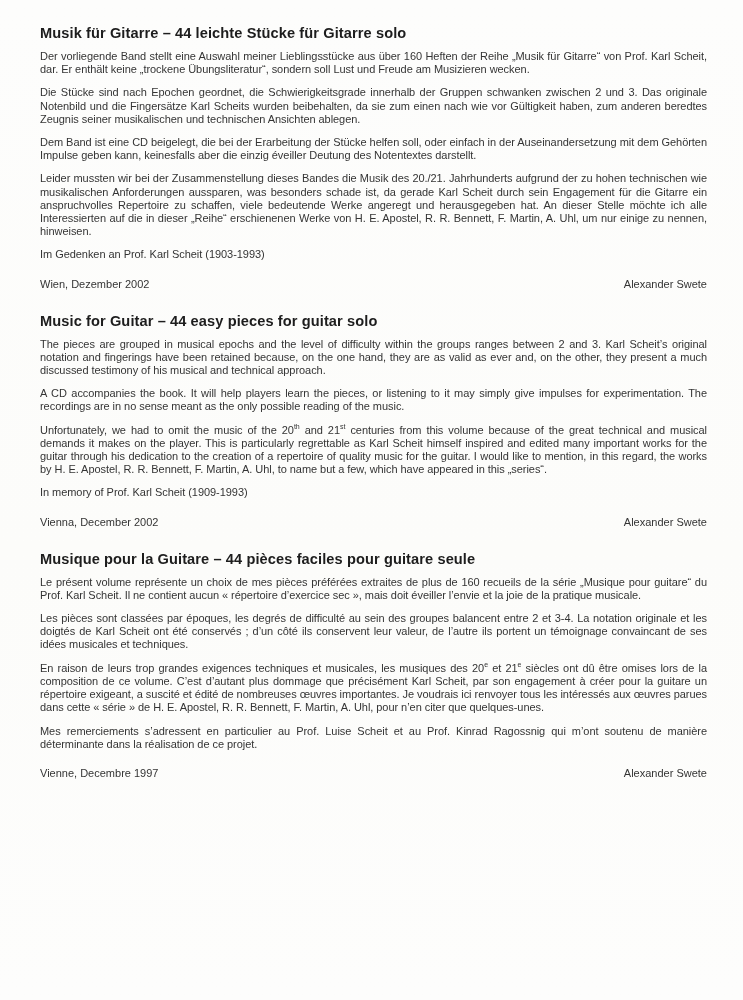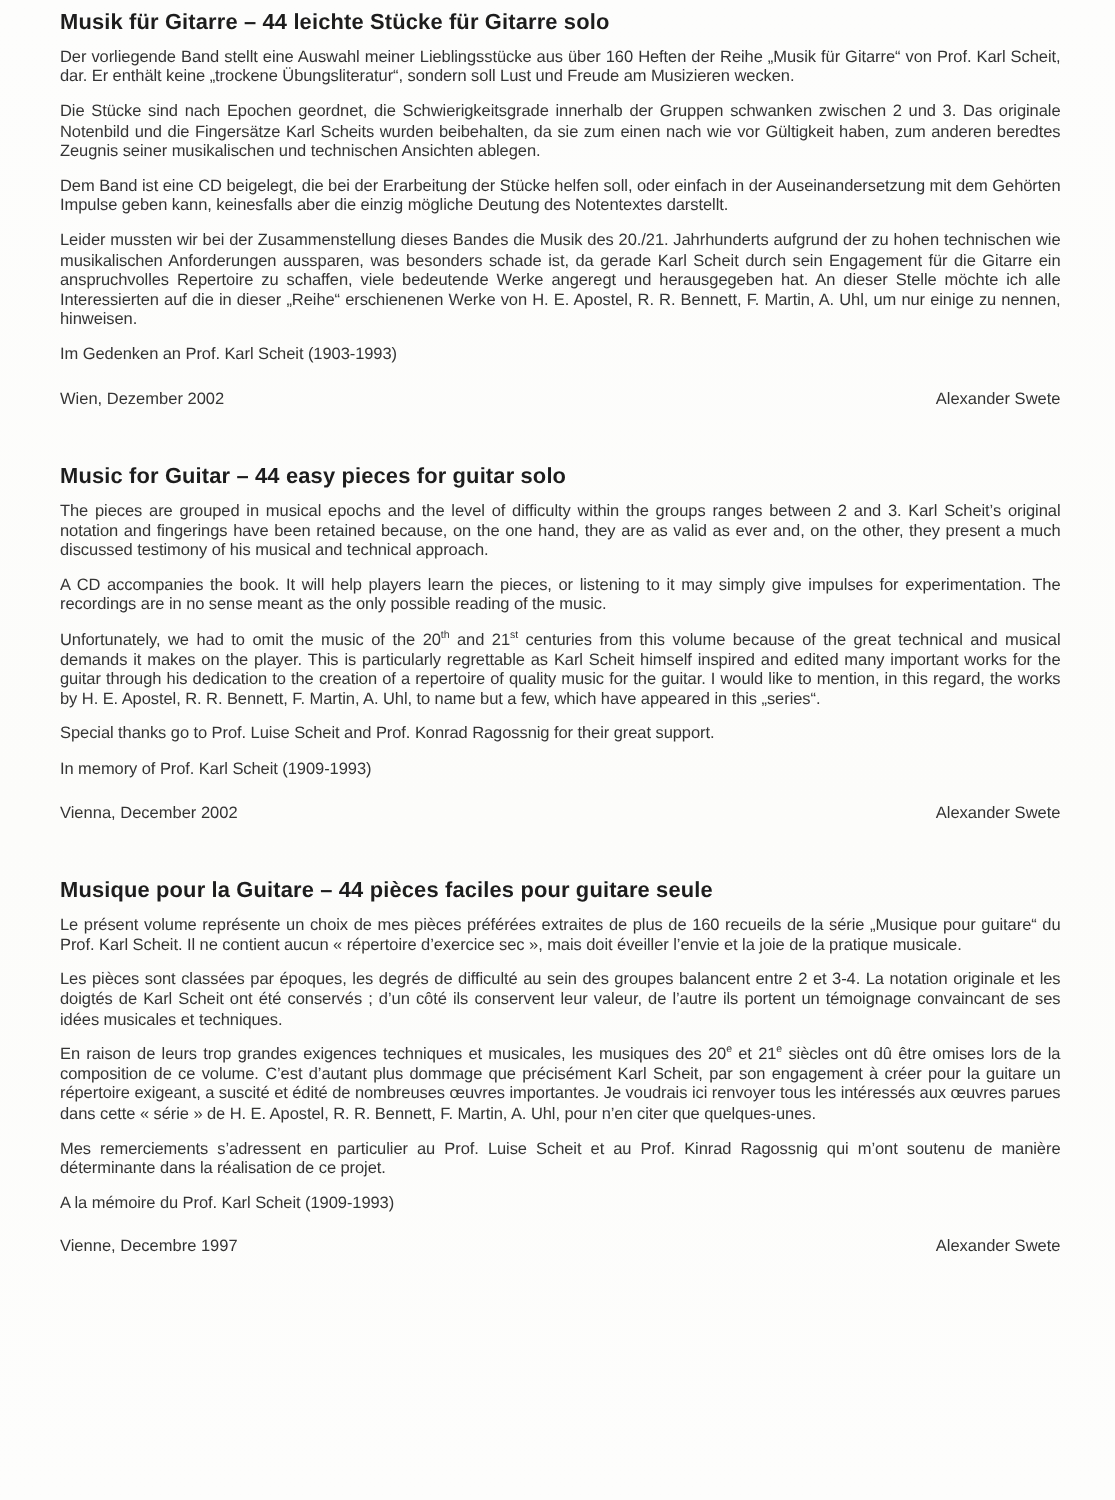--- a/index.html
+++ b/index.html
@@ -4,27 +4,27 @@
 <style>
   html, body { margin: 0; padding: 0; }
   body {
     width: 743px; height: 1000px;
     background: #fdfdfc;
     overflow: hidden;
   }
   .page {
     box-sizing: border-box;
     width: 743px; height: 1000px;
-    padding: 7px 36px 0 40px;
+    padding: 25px 36px 0 40px;
     font-family: "Liberation Sans", "DejaVu Sans", sans-serif;
     color: #333;
     background: linear-gradient(180deg, #fdfdfc 0%, #fcfcfa 55%, #fdfdfc 100%);
   }
   .section { }
-  .section + .section { margin-top: 38px; }
+  .section + .section { margin-top: 23px; }
   .section-title {
     font-size: 14.6px;
     font-weight: 700;
     color: #1d1d1d;
     margin: 0 0 9px 0;
     letter-spacing: 0.1px;
   }
   .body-p {
     font-size: 11px;
     line-height: 13.2px;
@@ -50,48 +50,46 @@
 </style>
 </head>
 <body>
 
 <div class="page">
 
   <section class="section" lang="de">
     <h1 class="section-title">Musik für Gitarre – 44 leichte Stücke für Gitarre solo</h1>
     <p class="body-p">Der vorliegende Band stellt eine Auswahl meiner Lieblingsstücke aus über 160 Heften der Reihe „Musik für Gitarre“ von Prof. Karl Scheit, dar. Er enthält keine „trockene Übungsliteratur“, sondern soll Lust und Freude am Musizieren wecken.</p>
     <p class="body-p">Die Stücke sind nach Epochen geordnet, die Schwierigkeitsgrade innerhalb der Gruppen schwanken zwischen 2 und 3. Das originale Notenbild und die Fingersätze Karl Scheits wurden beibehalten, da sie zum einen nach wie vor Gültigkeit haben, zum anderen beredtes Zeugnis seiner musikalischen und technischen Ansichten ablegen.</p>
-    <p class="body-p">Dem Band ist eine CD beigelegt, die bei der Erarbeitung der Stücke helfen soll, oder einfach in der Auseinandersetzung mit dem Gehörten Impulse geben kann, keinesfalls aber die einzig mögliche Deutung des Notentextes darstellt.</p>
+    <p class="body-p">Dem Band ist eine CD beigelegt, die bei der Erarbeitung der Stücke helfen soll, oder einfach in der Auseinandersetzung mit dem Gehörten Impulse geben kann, keinesfalls aber die einzig éveiller Deutung des Notentextes darstellt.</p>
     <p class="body-p">Leider mussten wir bei der Zusammenstellung dieses Bandes die Musik des 20./21. Jahrhunderts aufgrund der zu hohen technischen wie musikalischen Anforderungen aussparen, was besonders schade ist, da gerade Karl Scheit durch sein Engagement für die Gitarre ein anspruchvolles Repertoire zu schaffen, viele bedeutende Werke angeregt und herausgegeben hat. An dieser Stelle möchte ich alle Interessierten auf die in dieser „Reihe“ erschienenen Werke von H. E. Apostel, R. R. Bennett, F. Martin, A. Uhl, um nur einige zu nennen, hinweisen.</p>
     <p class="body-p">Im Gedenken an Prof. Karl Scheit (1903-1993)</p>
     <div class="sig-row">
       <span>Wien, Dezember 2002</span>
       <span>Alexander Swete</span>
     </div>
   </section>
 
   <section class="section" lang="en">
     <h1 class="section-title">Music for Guitar – 44 easy pieces for guitar solo</h1>
     <p class="body-p">The pieces are grouped in musical epochs and the level of difficulty within the groups ranges between 2 and 3. Karl Scheit’s original notation and fingerings have been retained because, on the one hand, they are as valid as ever and, on the other, they present a much discussed testimony of his musical and technical approach.</p>
     <p class="body-p">A CD accompanies the book. It will help players learn the pieces, or listening to it may simply give impulses for experimentation. The recordings are in no sense meant as the only possible reading of the music.</p>
     <p class="body-p"><span>Unfortunately, we had to omit the music of the 20</span><sup>th</sup><span> and 21</span><sup>st</sup><span> centuries from this volume because of the great technical and musical demands it makes on the player. This is particularly regrettable as Karl Scheit himself inspired and edited many important works for the guitar through his dedication to the creation of a repertoire of quality music for the guitar. I would like to mention, in this regard, the works by H. E. Apostel, R. R. Bennett, F. Martin, A. Uhl, to name but a few, which have appeared in this „series“.</span></p>
-    <p class="body-p">Special thanks go to Prof. Luise Scheit and Prof. Konrad Ragossnig for their great support.</p>
     <p class="body-p">In memory of Prof. Karl Scheit (1909-1993)</p>
     <div class="sig-row">
       <span>Vienna, December 2002</span>
       <span>Alexander Swete</span>
     </div>
   </section>
 
   <section class="section" lang="fr">
     <h1 class="section-title">Musique pour la Guitare – 44 pièces faciles pour guitare seule</h1>
     <p class="body-p">Le présent volume représente un choix de mes pièces préférées extraites de plus de 160 recueils de la série „Musique pour guitare“ du Prof. Karl Scheit. Il ne contient aucun « répertoire d’exercice sec », mais doit éveiller l’envie et la joie de la pratique musicale.</p>
     <p class="body-p">Les pièces sont classées par époques, les degrés de difficulté au sein des groupes balancent entre 2 et 3-4. La notation originale et les doigtés de Karl Scheit ont été conservés ; d’un côté ils conservent leur valeur, de l’autre ils portent un témoignage convaincant de ses idées musicales et techniques.</p>
     <p class="body-p"><span>En raison de leurs trop grandes exigences techniques et musicales, les musiques des 20</span><sup>e</sup><span> et 21</span><sup>e</sup><span> siècles ont dû être omises lors de la composition de ce volume. C’est d’autant plus dommage que précisément Karl Scheit, par son engagement à créer pour la guitare un répertoire exigeant, a suscité et édité de nombreuses œuvres importantes. Je voudrais ici renvoyer tous les intéressés aux œuvres parues dans cette « série » de H. E. Apostel, R. R. Bennett, F. Martin, A. Uhl, pour n’en citer que quelques-unes.</span></p>
     <p class="body-p">Mes remerciements s’adressent en particulier au Prof. Luise Scheit et au Prof. Kinrad Ragossnig qui m’ont soutenu de manière déterminante dans la réalisation de ce projet.</p>
-    <p class="body-p">A la mémoire du Prof. Karl Scheit (1909-1993)</p>
     <div class="sig-row">
       <span>Vienne, Decembre 1997</span>
       <span>Alexander Swete</span>
     </div>
   </section>
 
 </div>
 
 </body></html>

